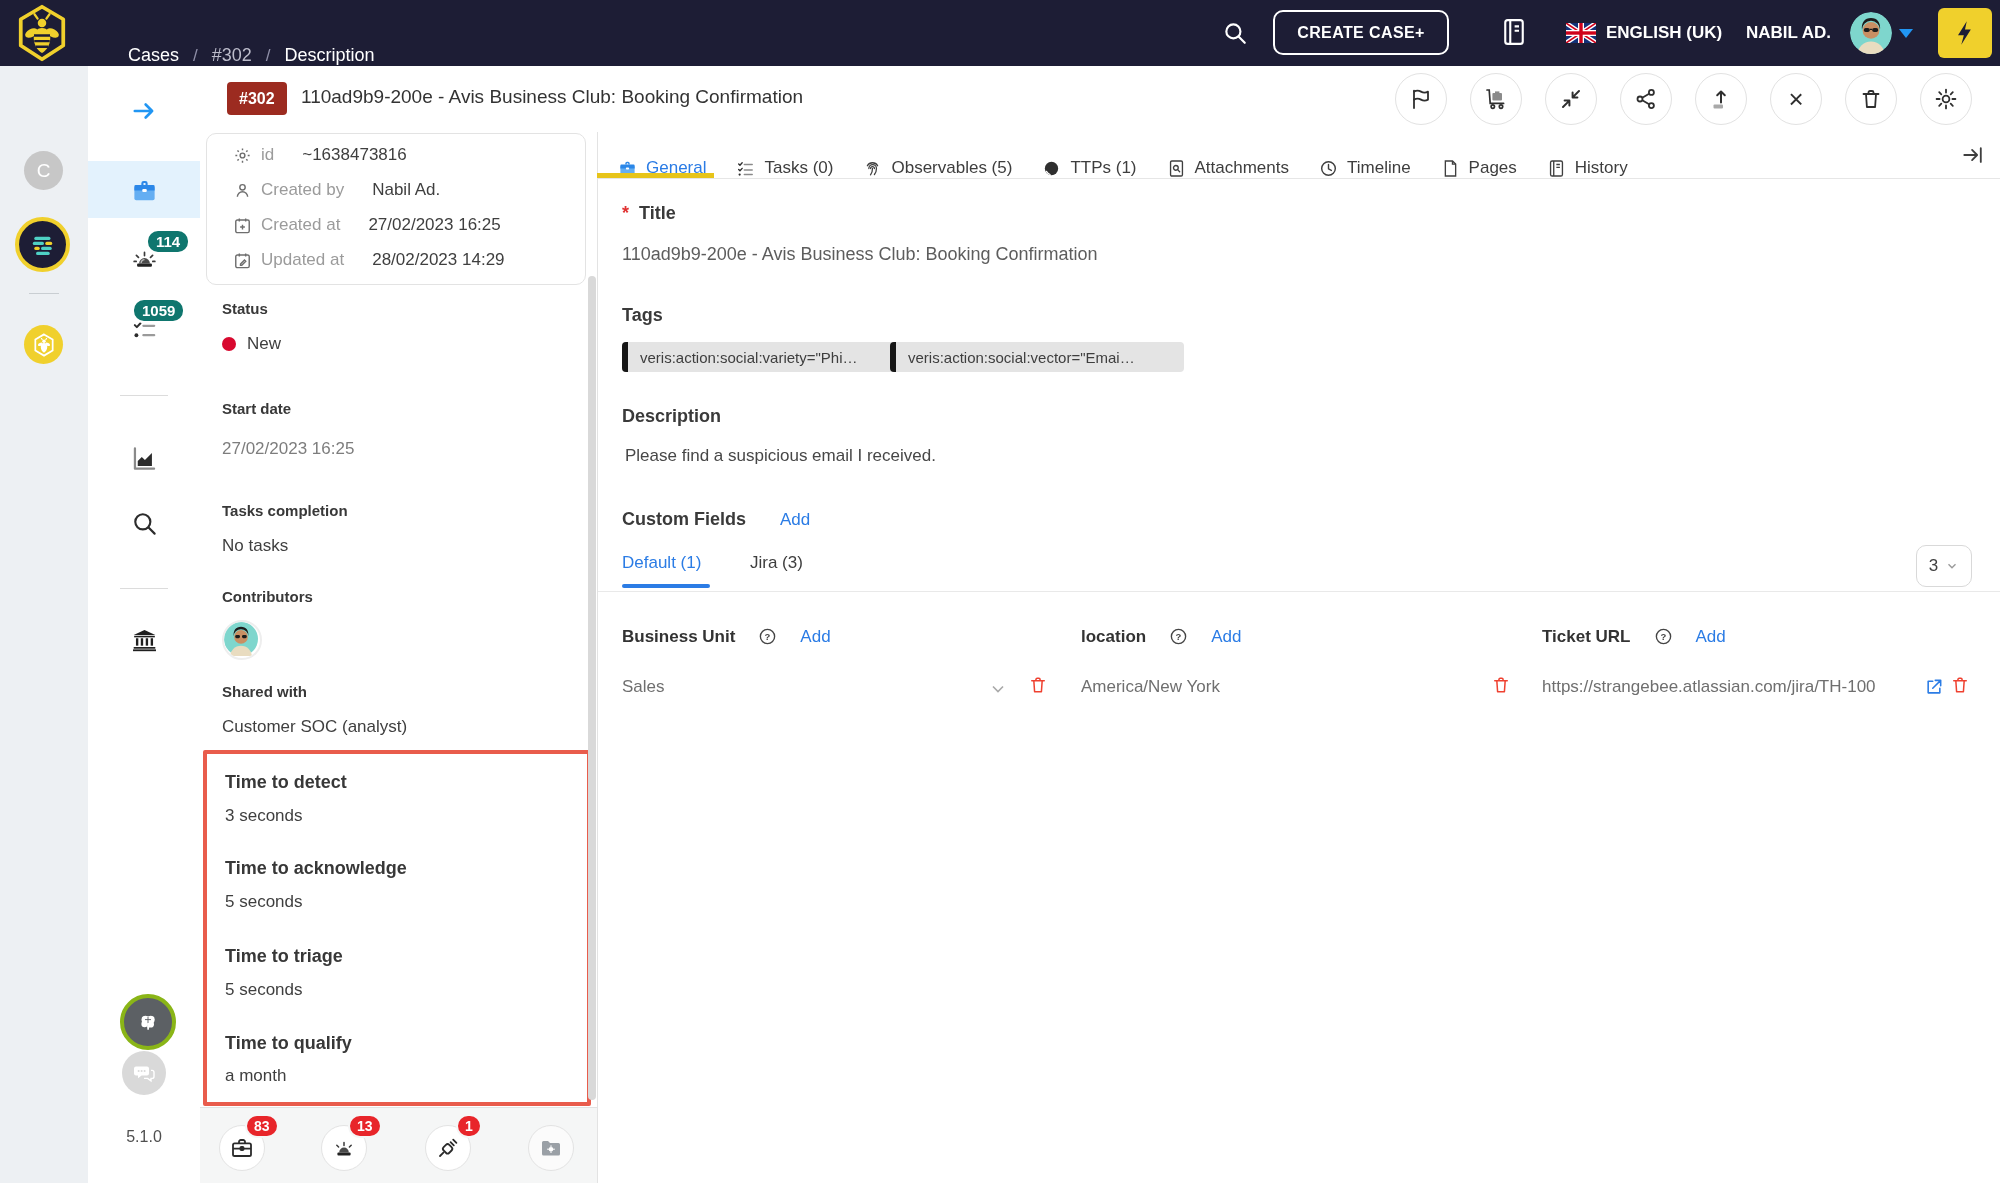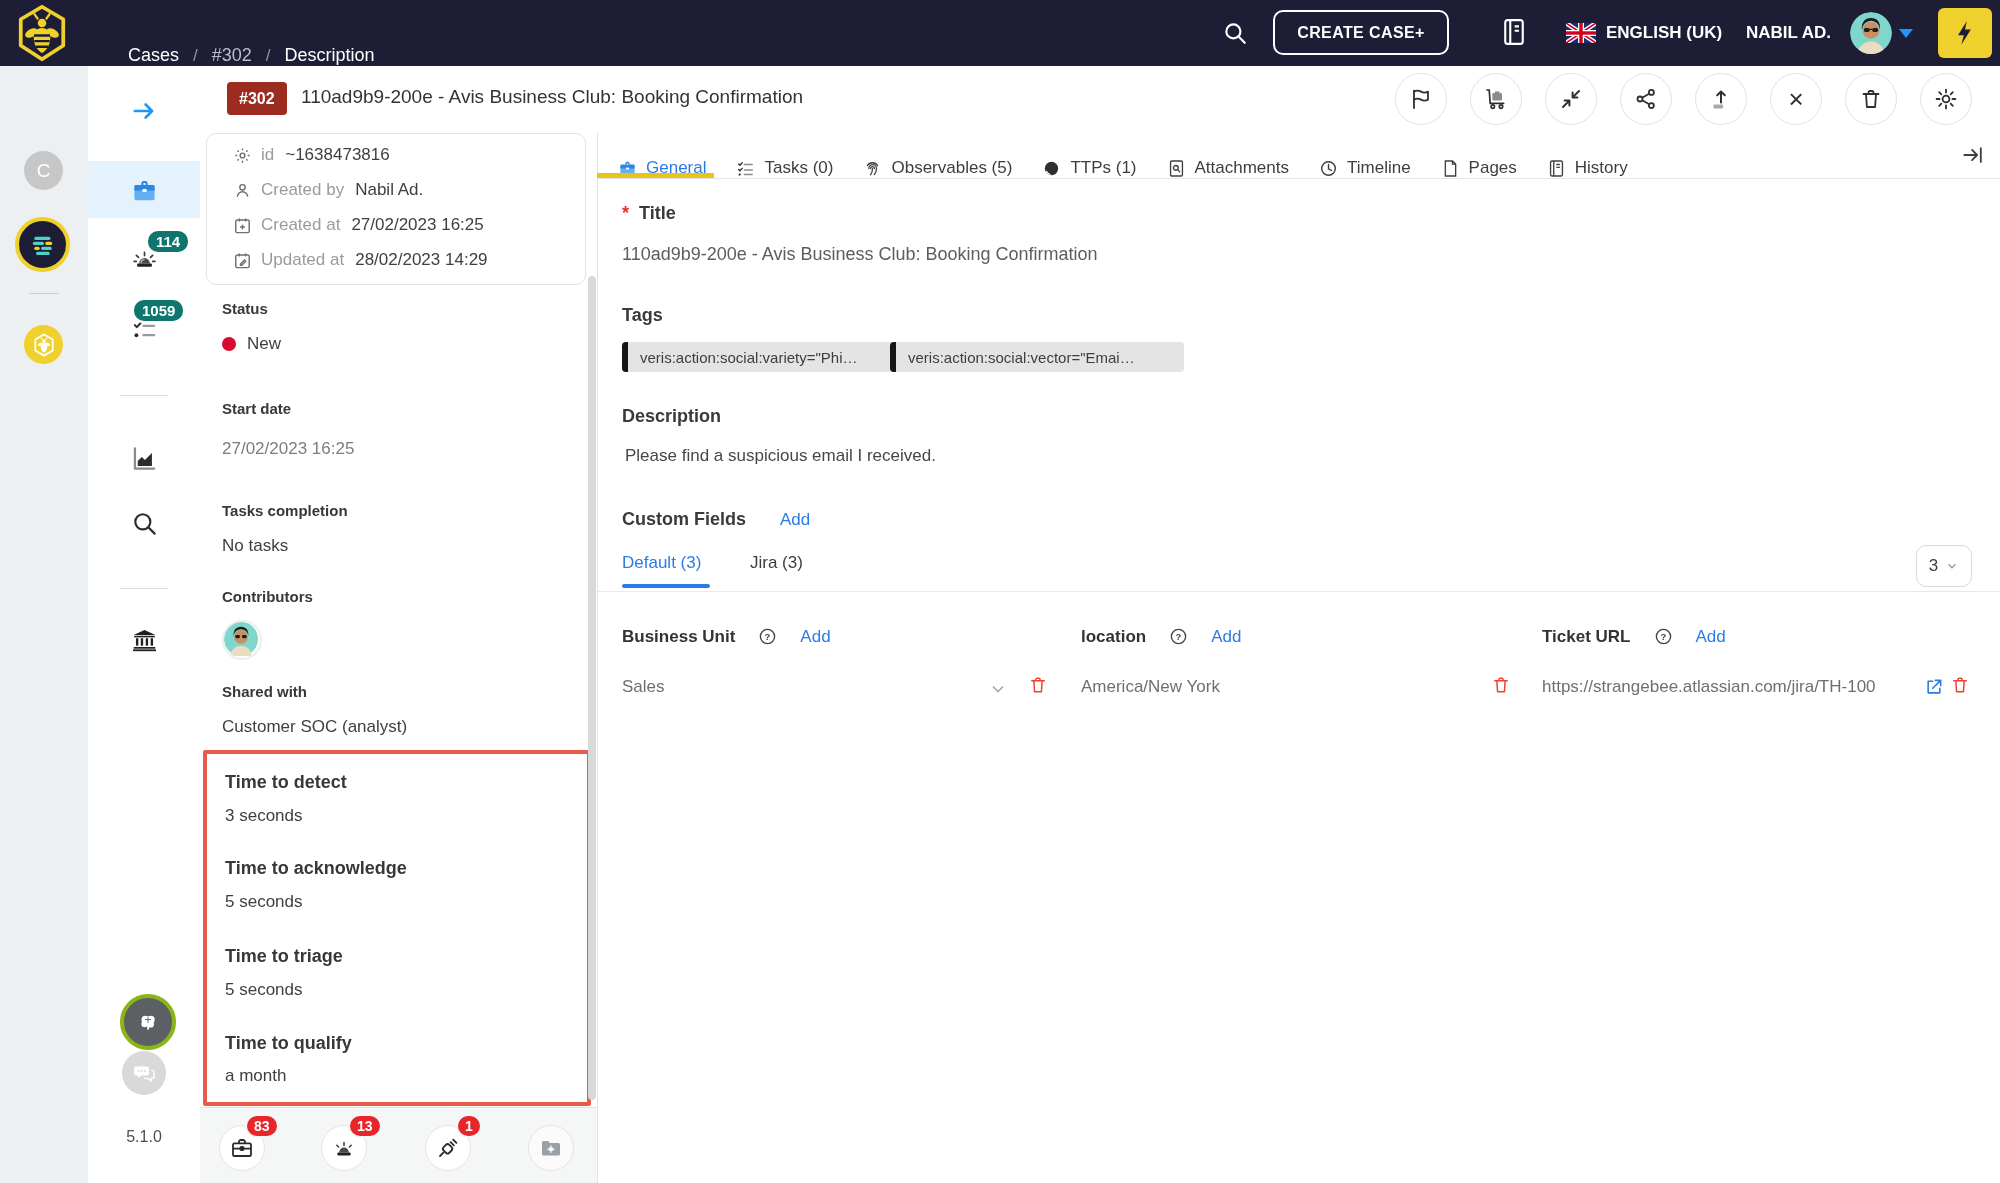--- a/index.html
+++ b/index.html
@@ -54,21 +54,21 @@
   .act-btn{width:52px;height:52px;border:1px solid #e2e2e2;border-radius:50%;background:#fff;display:flex;
            align-items:center;justify-content:center;cursor:pointer;color:#333;font-family:inherit}
   .act-close{font-size:26px;color:#2f2f2f;line-height:1}
 
   
   .left-panel{position:absolute;left:200px;top:132px;width:397px;bottom:0;background:#fff;border-right:1px solid #e3e3e3}
   .meta-card{position:absolute;left:6px;top:1px;width:378px;height:150px;border:1px solid #e3e3e3;border-radius:10px}
   .meta-row{position:absolute;left:26px;display:flex;align-items:center;gap:9px;font-size:17px;height:22px}
   .meta-row .mi{width:19px;height:19px;color:#6e6e6e;flex:none}
   .m-label{color:#9b9b9b}
-  .m-value{color:#3f3f3f;margin-left:2px}
+  .m-value{color:#3f3f3f;margin-left:19px}
   .p-h{position:absolute;left:22px;font-size:15px;font-weight:700;color:#383838}
   .p-v{position:absolute;left:22px;font-size:17px;color:#3f3f3f}
   .p-v.gray{color:#7d7d7d}
   .status-row{position:absolute;left:22px;display:flex;align-items:center;gap:11px;font-size:17px;color:#3f3f3f}
   .status-dot{width:14px;height:14px;border-radius:50%;background:#d8092f}
   .contrib-avatar{position:absolute;left:22px;top:488px;width:36px;height:36px;border-radius:50%;overflow:hidden;border:2px solid #eee;cursor:pointer}
   .metrics-box{position:absolute;left:3px;top:618px;width:380px;height:348px;border:4px solid #e95c4c;border-radius:2px;background:#fff}
   .mb-h{position:absolute;left:18px;font-size:18px;font-weight:700;color:#383838}
   .mb-v{position:absolute;left:18px;font-size:17px;color:#3f3f3f}
   .panel-scroll{position:absolute;right:1px;top:144px;width:8px;height:824px;background:#d9d9d9;border-radius:4px;cursor:pointer}
@@ -545,21 +545,21 @@
     <div class="g-label" style="left:24px;top:274px">
       <span>Description</span>
     </div>
     <div class="g-value" style="left:27px;top:314px;font-size:17px;color:#474747">Please find a suspicious email I received.</div>
 
     <div class="g-label" style="left:24px;top:377px">
       <span>Custom Fields</span>
       <span class="add-link" style="margin-left:24px">Add</span>
     </div>
 
-    <div class="subtab on" style="left:24px">Default (3)</div>
+    <div class="subtab on" style="left:24px">Default (1)</div>
     <div class="subtab off" style="left:152px">Jira (3)</div>
     <div class="sub-underline"></div>
     <div class="page-select">
       <span>3</span>
       <svg width="14" height="14" viewBox="0 0 24 24" fill="none" stroke="#9a9a9a" stroke-width="2.4">
           <path d="M6 9l6 6 6-6"></path>
         </svg>
     </div>
     <div class="cf-divider"></div>
 

